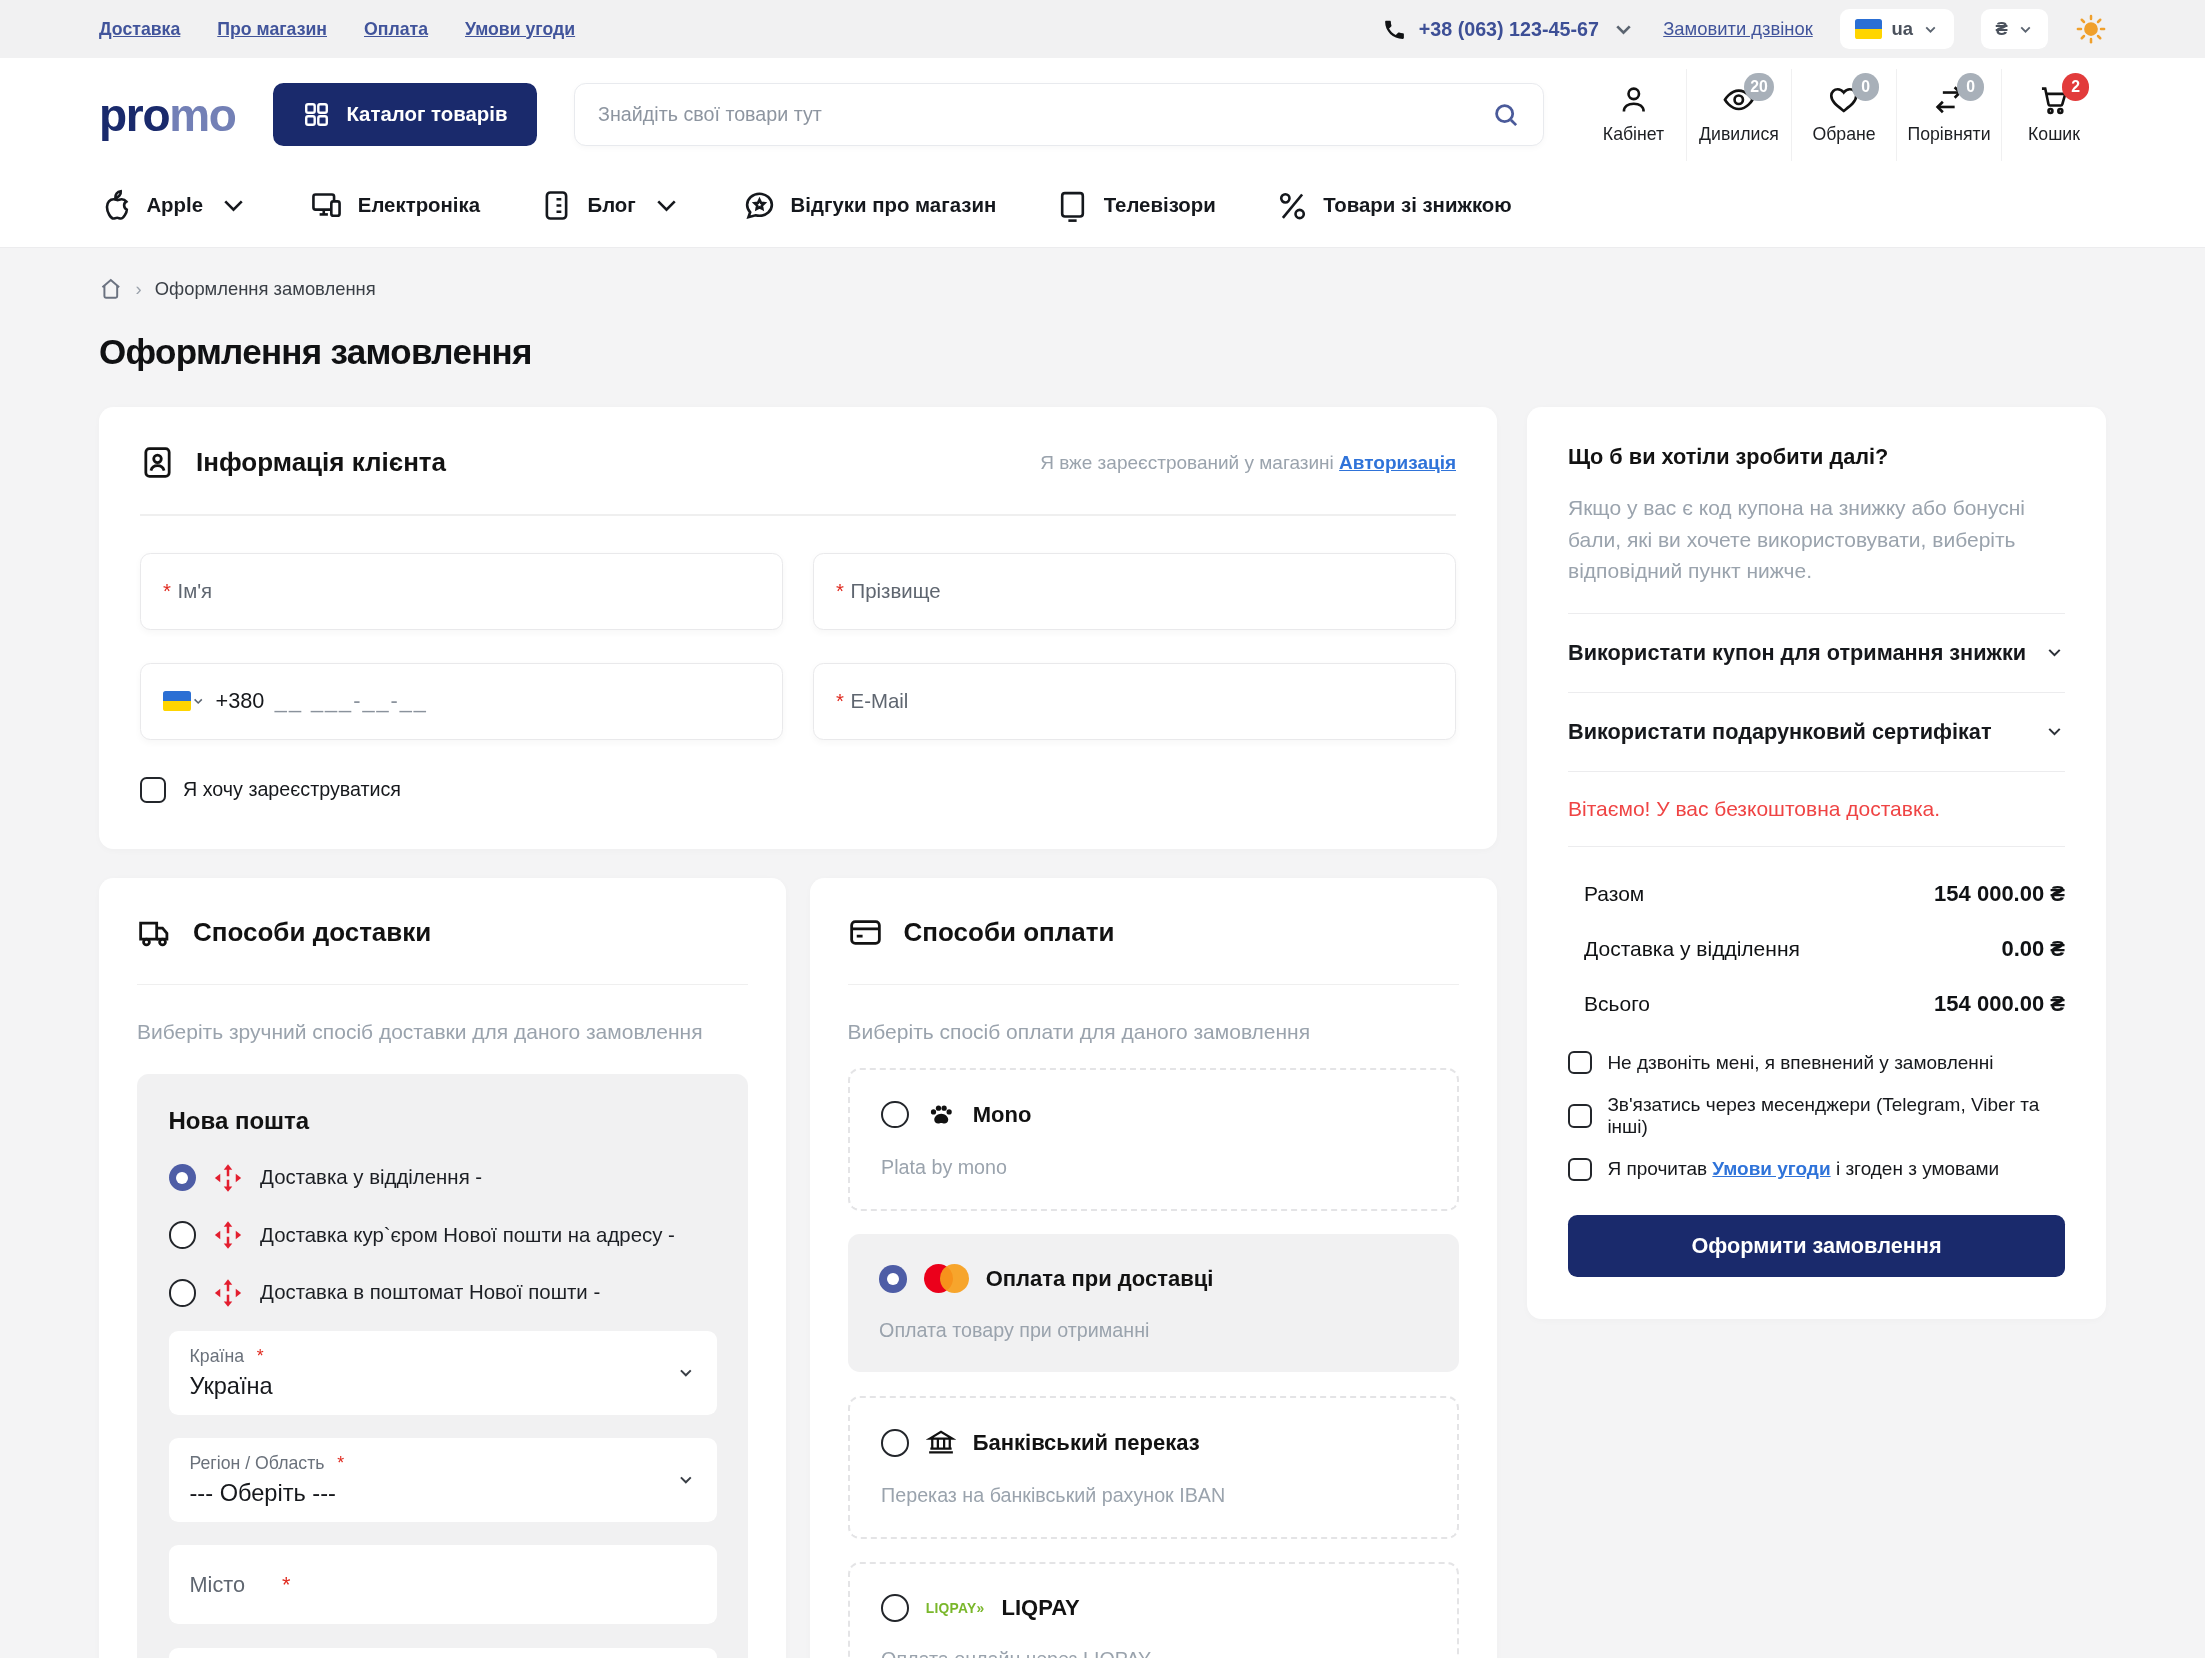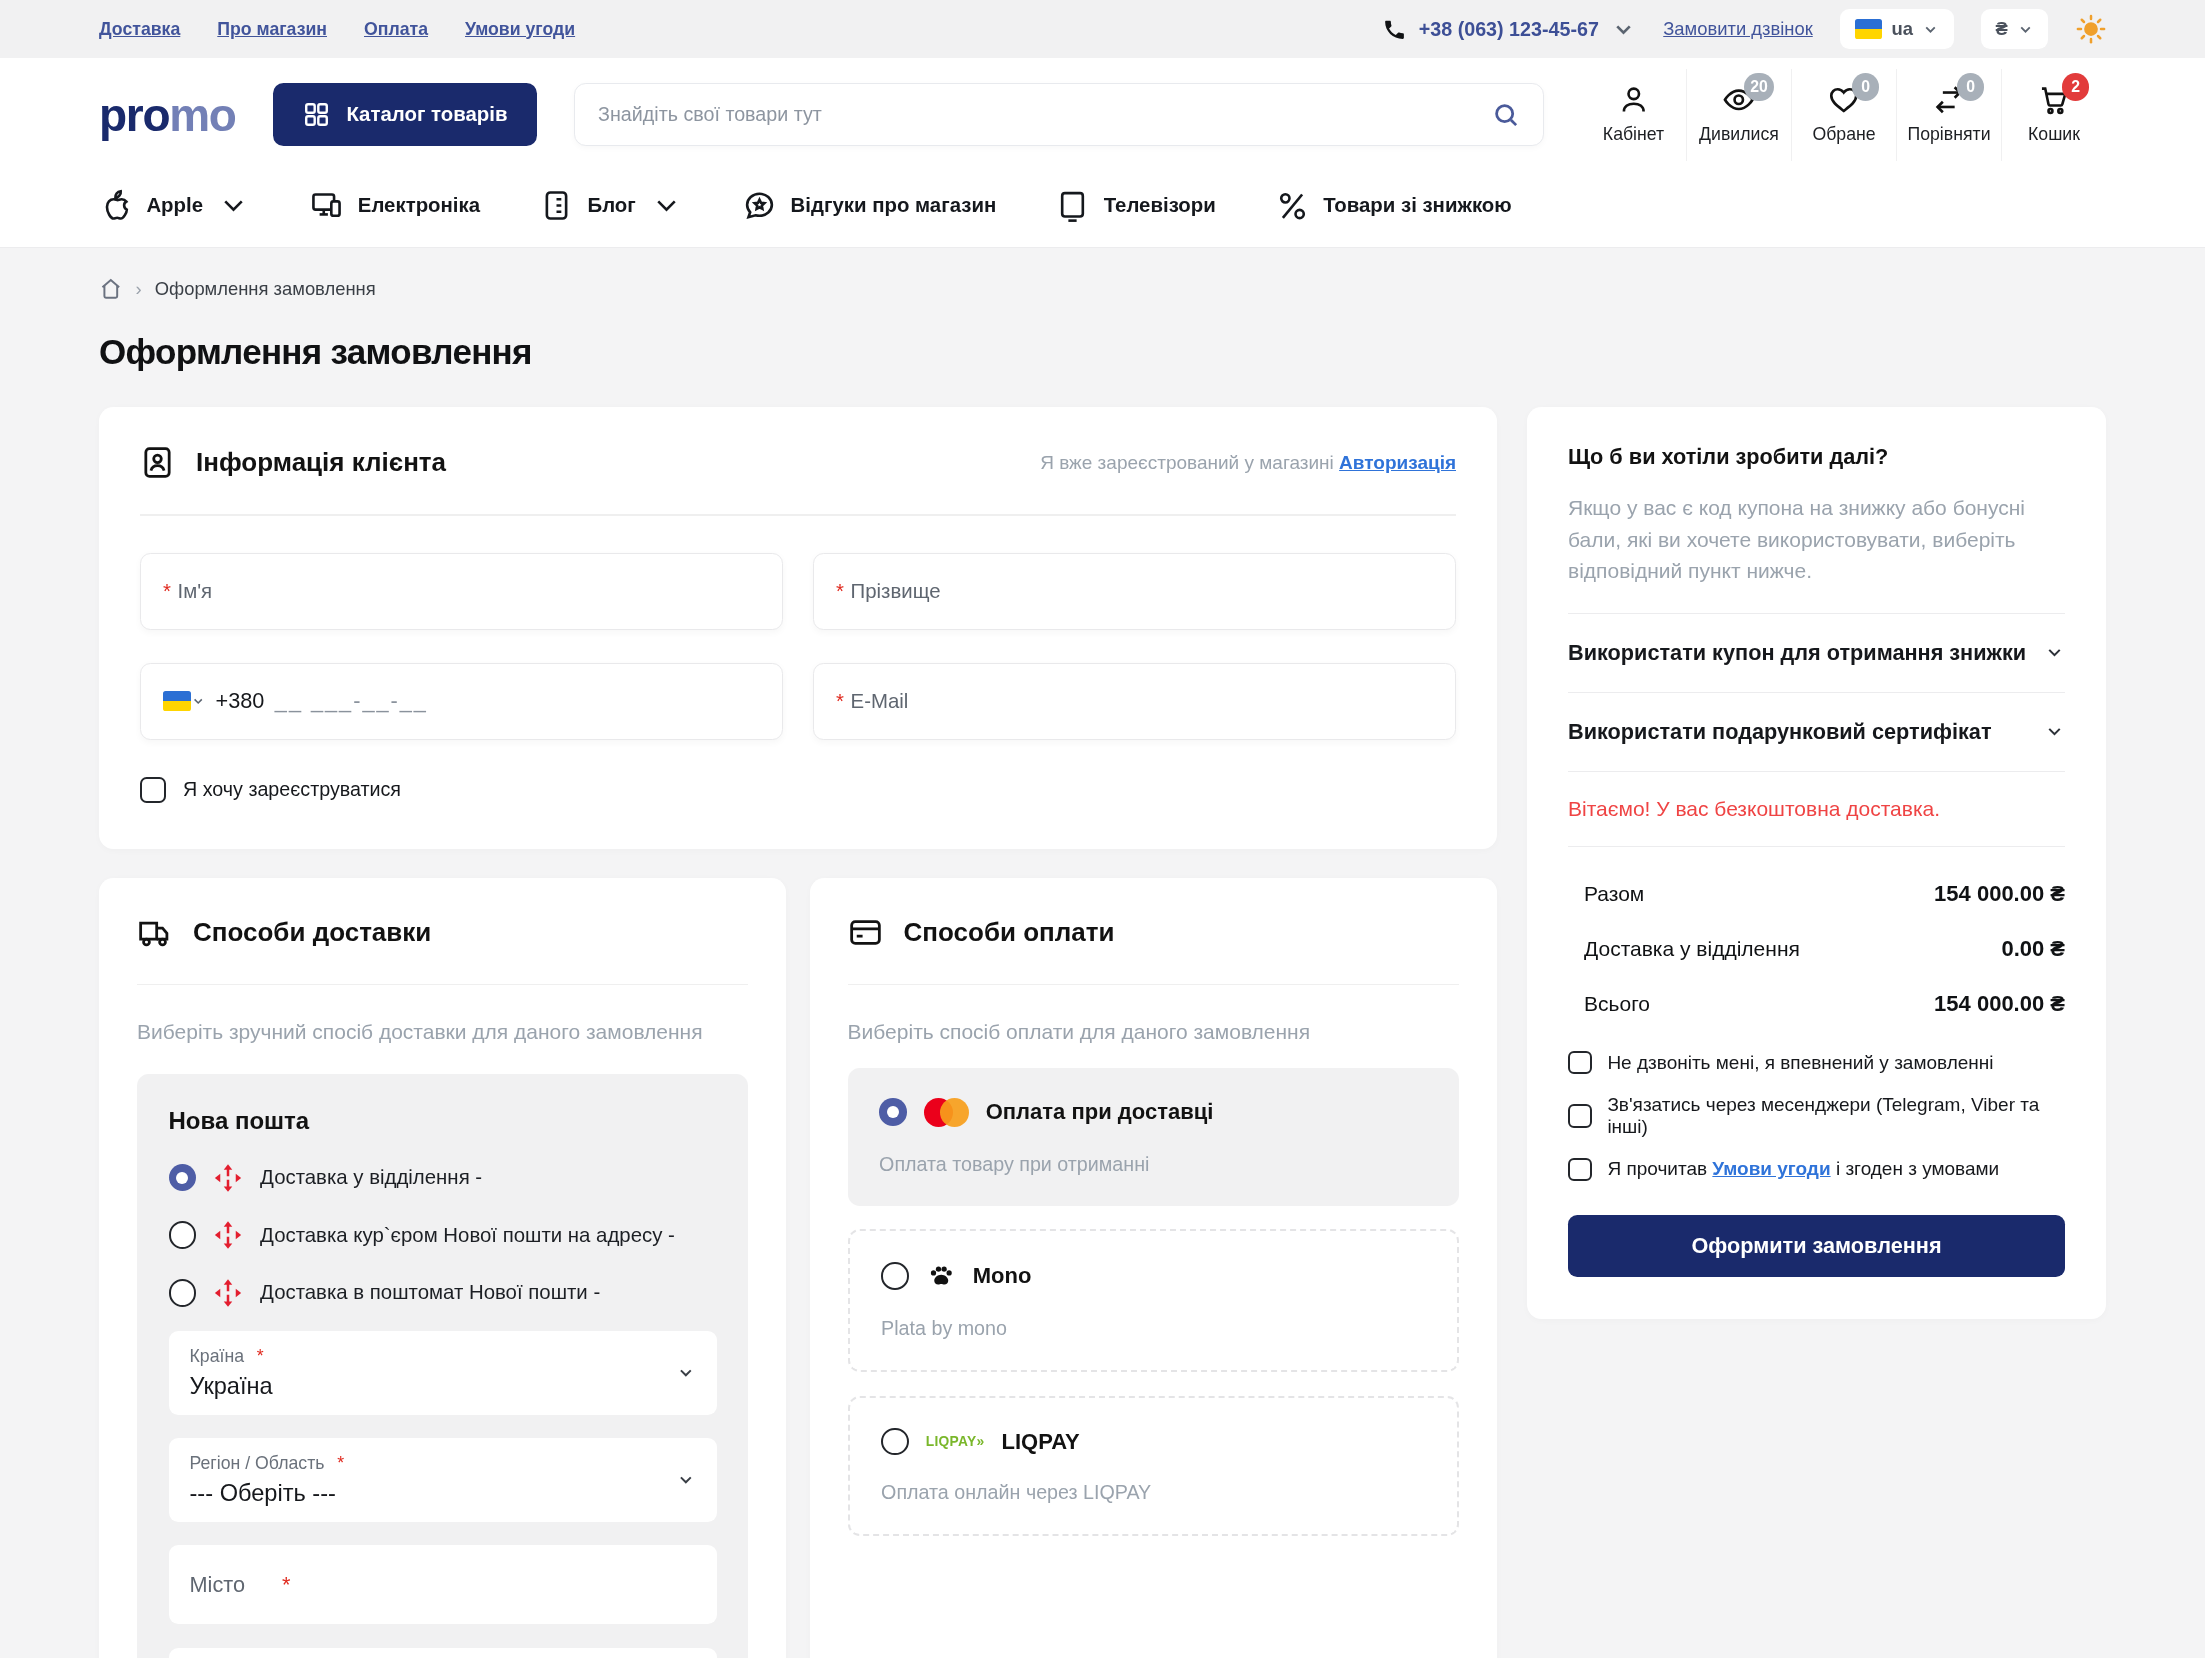--- a/index.html
+++ b/index.html
@@ -479,47 +479,60 @@
             <svg viewBox="0 0 24 24">
                 <rect x="2.5" y="4.5" width="19" height="15" rx="2.5"></rect>
                 <path d="M2.5 9.5h19"></path>
                 <path d="M6 14.5h4"></path>
               </svg>
             <span>Способи оплати</span>
           </div>
           <div class="card-divider"></div>
           <div class="intro">Виберіть спосіб оплати для даного замовлення</div>
 
-          <div class="pay-option selected">
-            <div class="pay-head">
-              <span class="radio checked"></span>
-              <span class="mc">
-                  <i class="r"></i>
-                  <i class="o"></i>
-                </span>
-              <span>Оплата при доставці</span>
-            </div>
-            <div class="pay-desc">Оплата товару при отриманні</div>
-          </div>
-
           <div class="pay-option dashed">
             <div class="pay-head">
               <span class="radio"></span>
               <svg class="pay-icon" viewBox="0 0 24 24" fill="#111">
                   <circle cx="6" cy="9.5" r="2.1"></circle>
                   <circle cx="10" cy="6.5" r="2.1"></circle>
                   <circle cx="14.5" cy="6.5" r="2.1"></circle>
                   <circle cx="18.5" cy="9.5" r="2.1"></circle>
                   <path d="M12.2 11c3 0 5.6 2.3 5.6 4.8 0 1.8-1.4 3-3.1 3-1 0-1.7-.5-2.5-.5s-1.5.5-2.5.5c-1.7 0-3.1-1.2-3.1-3 0-2.5 2.6-4.8 5.6-4.8z"></path>
                 </svg>
               <span>Mono</span>
             </div>
             <div class="pay-desc">Plata by mono</div>
           </div>
 
+          <div class="pay-option selected">
+            <div class="pay-head">
+              <span class="radio checked"></span>
+              <span class="mc">
+                  <i class="r"></i>
+                  <i class="o"></i>
+                </span>
+              <span>Оплата при доставці</span>
+            </div>
+            <div class="pay-desc">Оплата товару при отриманні</div>
+          </div>
+
+          <div class="pay-option dashed">
+            <div class="pay-head">
+              <span class="radio"></span>
+              <svg class="pay-icon" viewBox="0 0 24 24" fill="none" stroke="#111" stroke-width="1.8">
+                  <path d="M3 8.5L12 3l9 5.5H3z"></path>
+                  <path d="M5 8.5v8M9.5 8.5v8M14.5 8.5v8M19 8.5v8"></path>
+                  <path d="M3.5 16.5h17"></path>
+                  <path d="M2.5 19.5h19"></path>
+                </svg>
+              <span>Банківський переказ</span>
+            </div>
+            <div class="pay-desc">Переказ на банківський рахунок IBAN</div>
+          </div>
 
           <div class="pay-option dashed">
             <div class="pay-head">
               <span class="radio"></span>
               <span class="liqpay-logo">LIQPAY»</span>
               <span>LIQPAY</span>
             </div>
             <div class="pay-desc">Оплата онлайн через LIQPAY</div>
           </div>
         </div>

